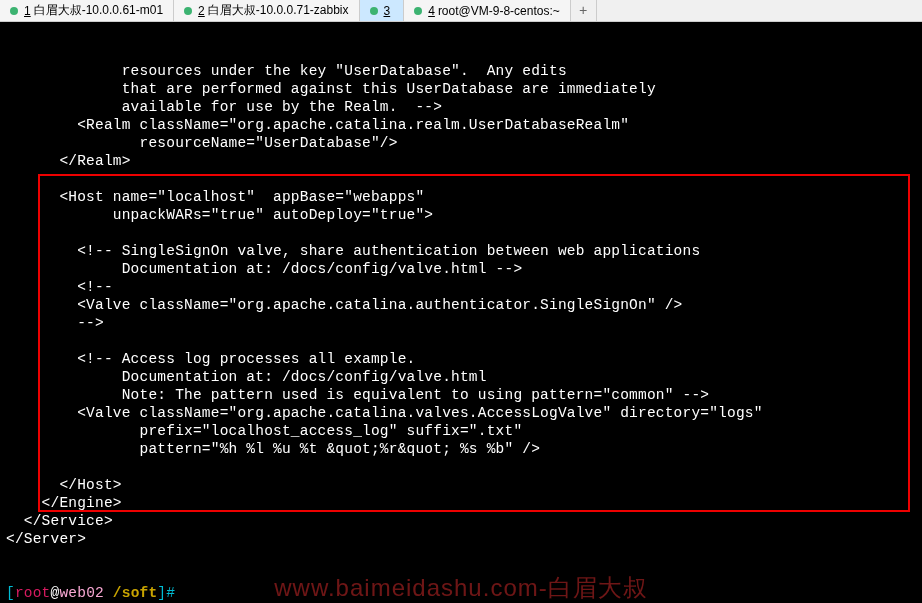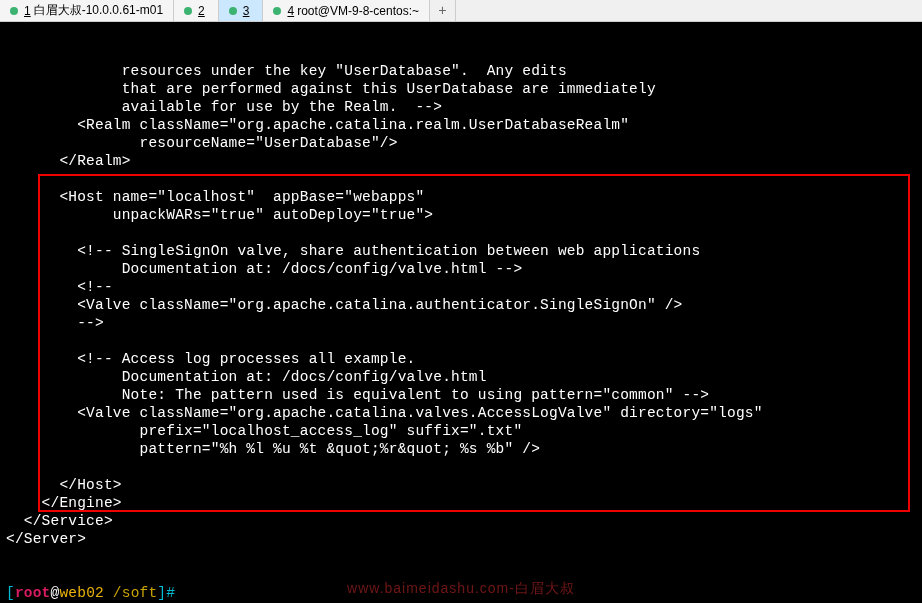--- a/index.html
+++ b/index.html
@@ -6,40 +6,41 @@
 body { width: 922px; height: 603px; font-family: "Consolas", "Courier New", monospace; font-size: 14px; overflow: hidden; background: #fff; }
 .tabbar { display: flex; background: #f0f0f0; border-bottom: 1px solid #ccc; height: 22px; align-items: stretch; }
 .tab { display: flex; align-items: center; padding: 0 10px; border-right: 1px solid #ccc; font-size: 12px; font-family: Arial, sans-serif; cursor: pointer; background: #f5f5f5; white-space: nowrap; }
 .tab.active { background: #cce8ff; }
 .tab .dot { width: 8px; height: 8px; border-radius: 50%; background: #3cb371; margin-right: 6px; flex-shrink: 0; }
 .tab .num { text-decoration: underline; margin-right: 3px; }
 .tab-add { width: 26px; display: flex; align-items: center; justify-content: center; font-size: 14px; color: #666; cursor: pointer; border-right: 1px solid #ccc; }
 .terminal { background: #000; color: #fff; height: 581px; position: relative; padding: 4px 6px; line-height: 18px; white-space: pre; font-size: 14.5px; letter-spacing: 0.2px; }
 .terminal pre { font-family: "Consolas", "Courier New", monospace; white-space: pre; }
 .redbox { position: absolute; border: 2px solid #e00; left: 38px; top: 152px; width: 872px; height: 338px; pointer-events: none; }
-.watermark { position: absolute; bottom: 6px; left: 0; right: 0; text-align: center; color: rgba(200,40,40,0.55); font-size: 14px; font-family: Arial, sans-serif; letter-spacing: 1px; pointer-events: none; }
+.watermark { position: absolute; bottom: 6px; left: 0; right: 0; text-align: center; color: rgba(200,40,40,0.55); font-size: 24px; font-family: Arial, sans-serif; letter-spacing: 1px; pointer-events: none; }
 .prompt { color: #fff; }
 .prompt .br { color: #00bcd4; }
-.prompt .user { color: #d81b60; font-weight: bold; }
+.prompt .user { color: #d81b60; }
 .prompt .at { color: #fff; }
-.prompt .host { color: #eab308; }
-.prompt .path { color: #c9a400; }
+.prompt .host { color: #f9a8d4; }
+.prompt .path { color: #c9a400; font-weight: bold; }
 </style>
 </head>
 <body>
 
 <div class="tabbar">
   <div class="tab">
     <span class="dot"></span>
     <span class="num">1</span>
     <span>白眉大叔-10.0.0.61-m01</span>
   </div>
   <div class="tab">
     <span class="dot"></span>
     <span class="num">2</span>
+    <span>白眉大叔-10.0.0.71-zabbix</span>
   </div>
   <div class="tab active">
     <span class="dot"></span>
     <span class="num">3</span>
   </div>
   <div class="tab">
     <span class="dot"></span>
     <span class="num">4</span>
     <span>root@VM-9-8-centos:~</span>
   </div>

